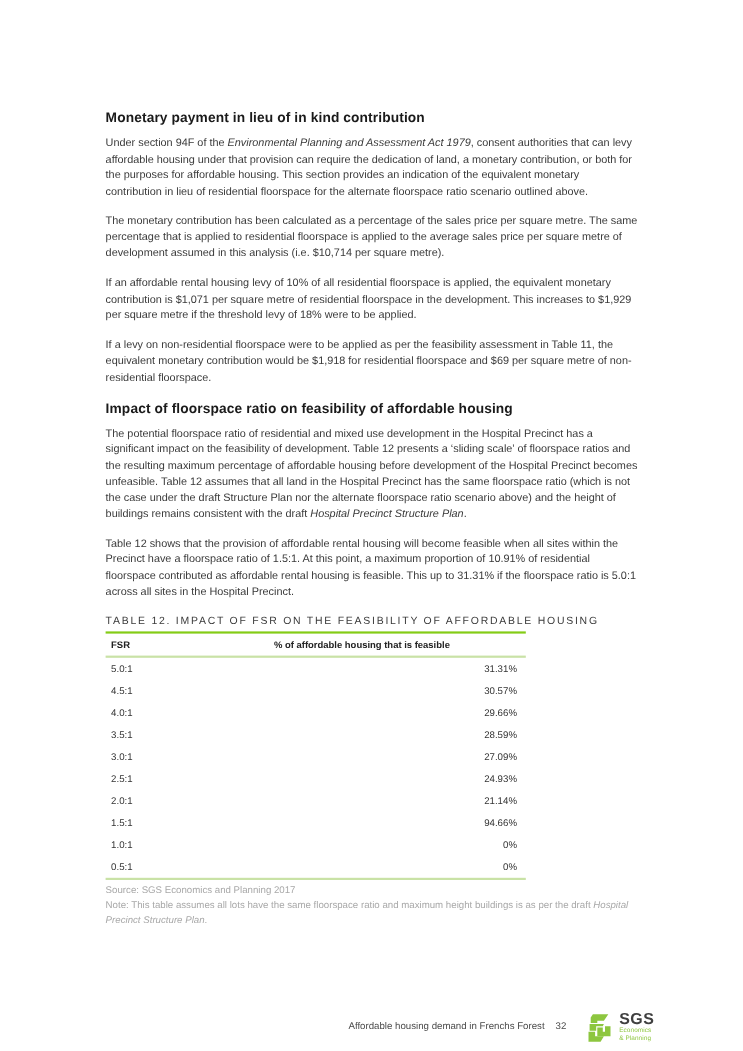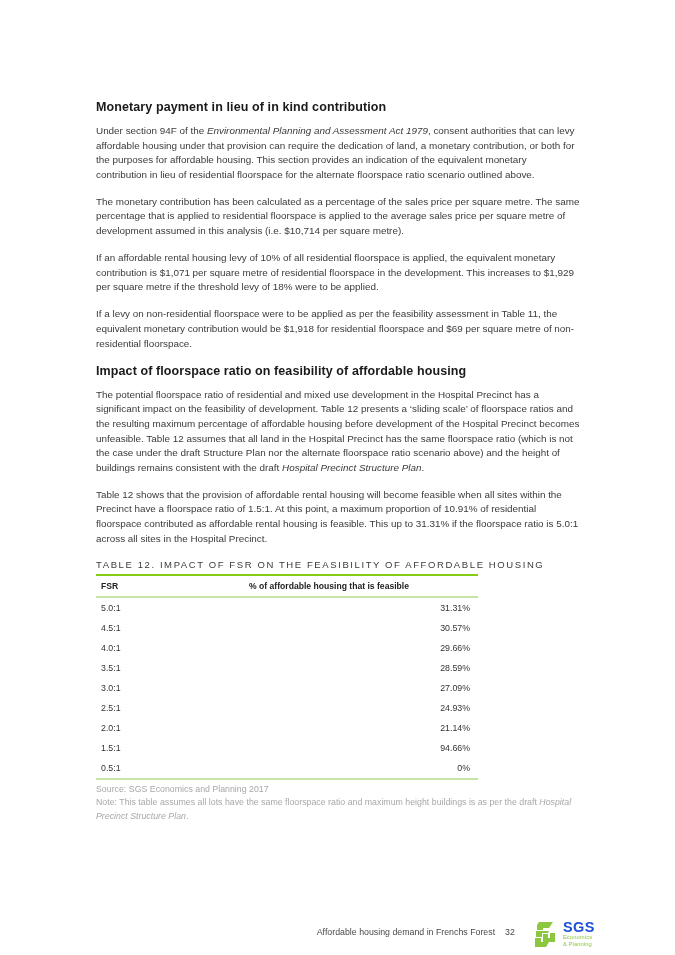--- a/index.html
+++ b/index.html
@@ -181,20 +181,24 @@
         </tr>
         <tr>
           <td class="fsr-cell">2.0:1</td>
           <td class="pct-cell">21.14%</td>
         </tr>
         <tr>
           <td class="fsr-cell">1.5:1</td>
           <td class="pct-cell">94.66%</td>
         </tr>
         <tr>
+          <td class="fsr-cell">1.0:1</td>
+          <td class="pct-cell">0%</td>
+        </tr>
+        <tr>
           <td class="fsr-cell">0.5:1</td>
           <td class="pct-cell">0%</td>
         </tr>
       </tbody>
     </table>
 
     <p class="table-source">Source: SGS Economics and Planning 2017</p>
 
     <p class="table-note"><span>Note: This table assumes all lots have the same floorspace ratio and maximum height buildings is as per the draft </span><em>Hospital Precinct Structure Plan</em><span>.</span></p>
 
@@ -206,19 +210,19 @@
     <div class="sgs-logo">
       <svg class="sgs-logo-icon" viewBox="0 0 30 30" xmlns="http://www.w3.org/2000/svg">
         <g fill="#8dc63f">
           <polygon points="10,2 24,2 20,8 14,8 14,10 8,10 8,5"></polygon>
           <polygon points="7,11 20,11 19,13 13,13 13,17 7,17"></polygon>
           <polygon points="14,14 19,14 19,18 21,18 21,13 26,13 26,22 14,22"></polygon>
           <polygon points="6,18 12,18 12,22 20,22 17,27 6,27"></polygon>
         </g>
       </svg>
       <div class="sgs-logo-textblock">
-        <div class="sgs-logo-name" style="color:#1d4ed8">SGS</div>
+        <div class="sgs-logo-name" style="color:#404040">SGS</div>
         <div class="sgs-logo-sub" style="color:#8dc63f">Economics</div>
         <div class="sgs-logo-sub" style="color:#8dc63f">&amp; Planning</div>
       </div>
     </div>
   </div>
 </div>
 
 </body></html>

